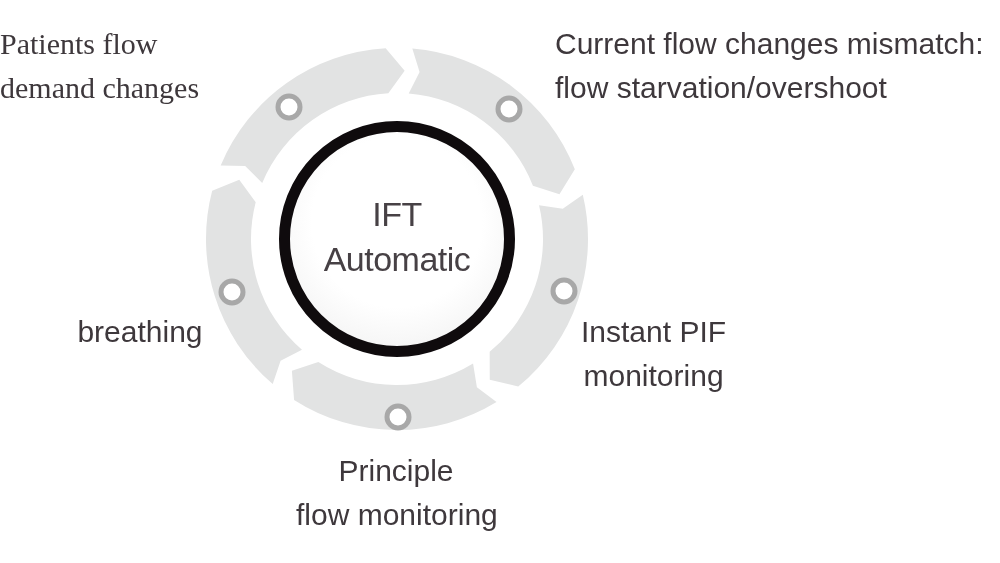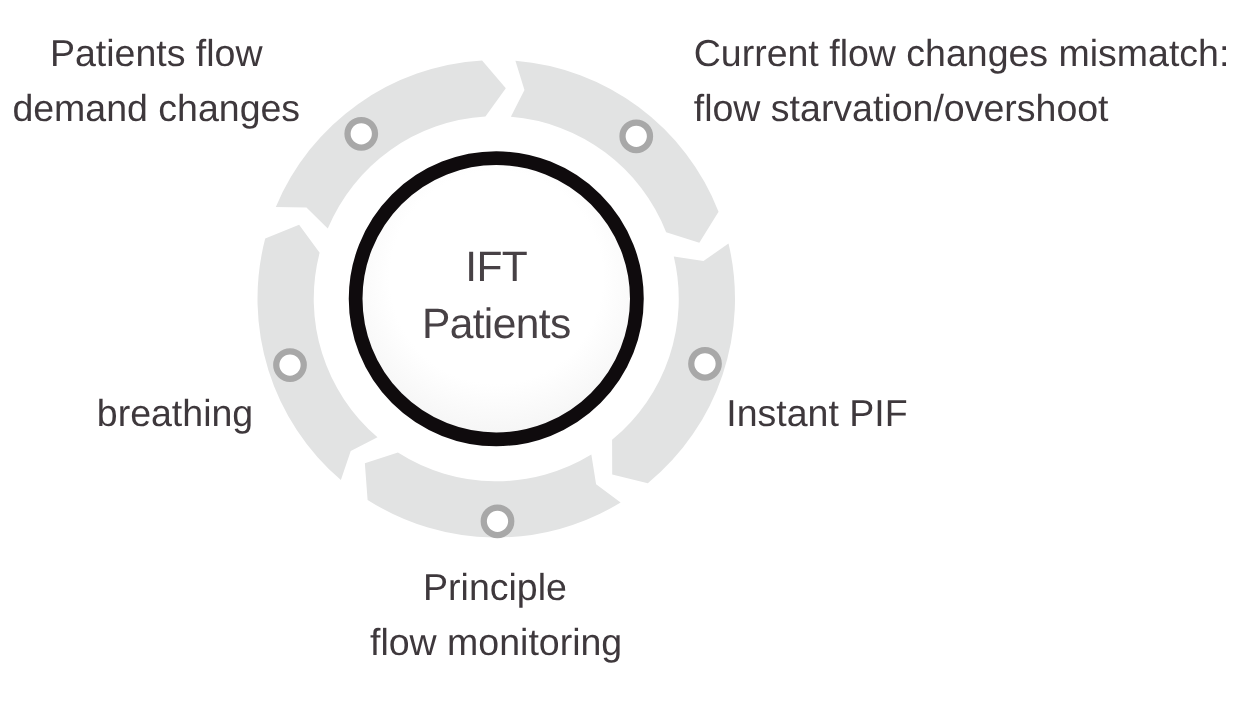--- a/index.html
+++ b/index.html
@@ -46,21 +46,21 @@
 
   .label {
     position: absolute;
     font-size: 30px;
     font-weight: 400;
     line-height: 44px;
     color: var(--label-color, #3e383c);
     white-space: nowrap;
   }
 
-  .label-patients   { left: 0px;   top: 22px;  width: 250px; text-align: center; }
+  .label-patients   { left: 0px;   top: 22px;  width: 250px; text-align: left; font-family: Liberation Serif, serif; }
   .label-mismatch   { left: 555px; top: 22px;  text-align: left; }
   .label-instant    { left: 581px; top: 310px; text-align: center; }
   .label-comfort    { left: 54px;  top: 310px; width: 172px; text-align: center; }
   .label-automatic  { left: 296px; top: 449px; width: 200px; text-align: center; }
 </style>
 </head>
 <body>
 
 <div class="stage">
 
@@ -73,36 +73,37 @@
       <circle cx="289" cy="107" r="11" fill="#ffffff" stroke="#a8a8a8" stroke-width="5"></circle>
       <circle cx="509" cy="109" r="11" fill="#ffffff" stroke="#a8a8a8" stroke-width="5"></circle>
       <circle cx="232" cy="292" r="11" fill="#ffffff" stroke="#a8a8a8" stroke-width="5"></circle>
       <circle cx="564" cy="291" r="11" fill="#ffffff" stroke="#a8a8a8" stroke-width="5"></circle>
       <circle cx="398" cy="417" r="11" fill="#ffffff" stroke="#a8a8a8" stroke-width="5"></circle>
     </svg>
 
   <div class="center-circle">
     <div class="center-text">
       <div>IFT</div>
-      <div>Patients</div>
+      <div>Automatic</div>
     </div>
   </div>
 
   <div class="label label-patients">
     <div>Patients flow</div>
     <div>demand changes</div>
   </div>
 
   <div class="label label-mismatch">
     <div>Current flow changes mismatch:</div>
     <div>flow starvation/overshoot</div>
   </div>
 
   <div class="label label-instant">
     <div>Instant PIF</div>
+    <div>monitoring</div>
   </div>
 
   <div class="label label-comfort">
     <div>breathing</div>
   </div>
 
   <div class="label label-automatic">
     <div>Principle</div>
     <div>flow monitoring</div>
   </div>

